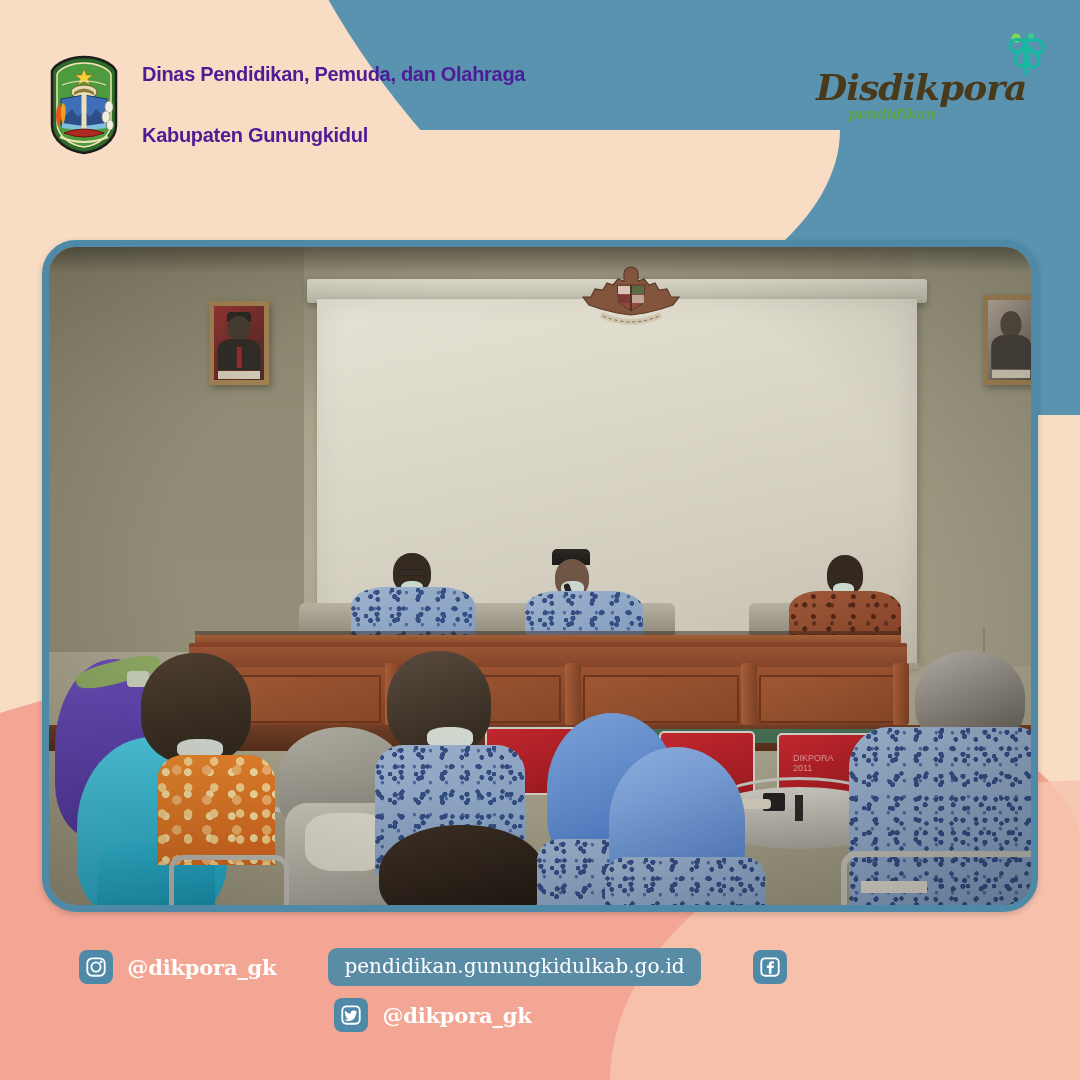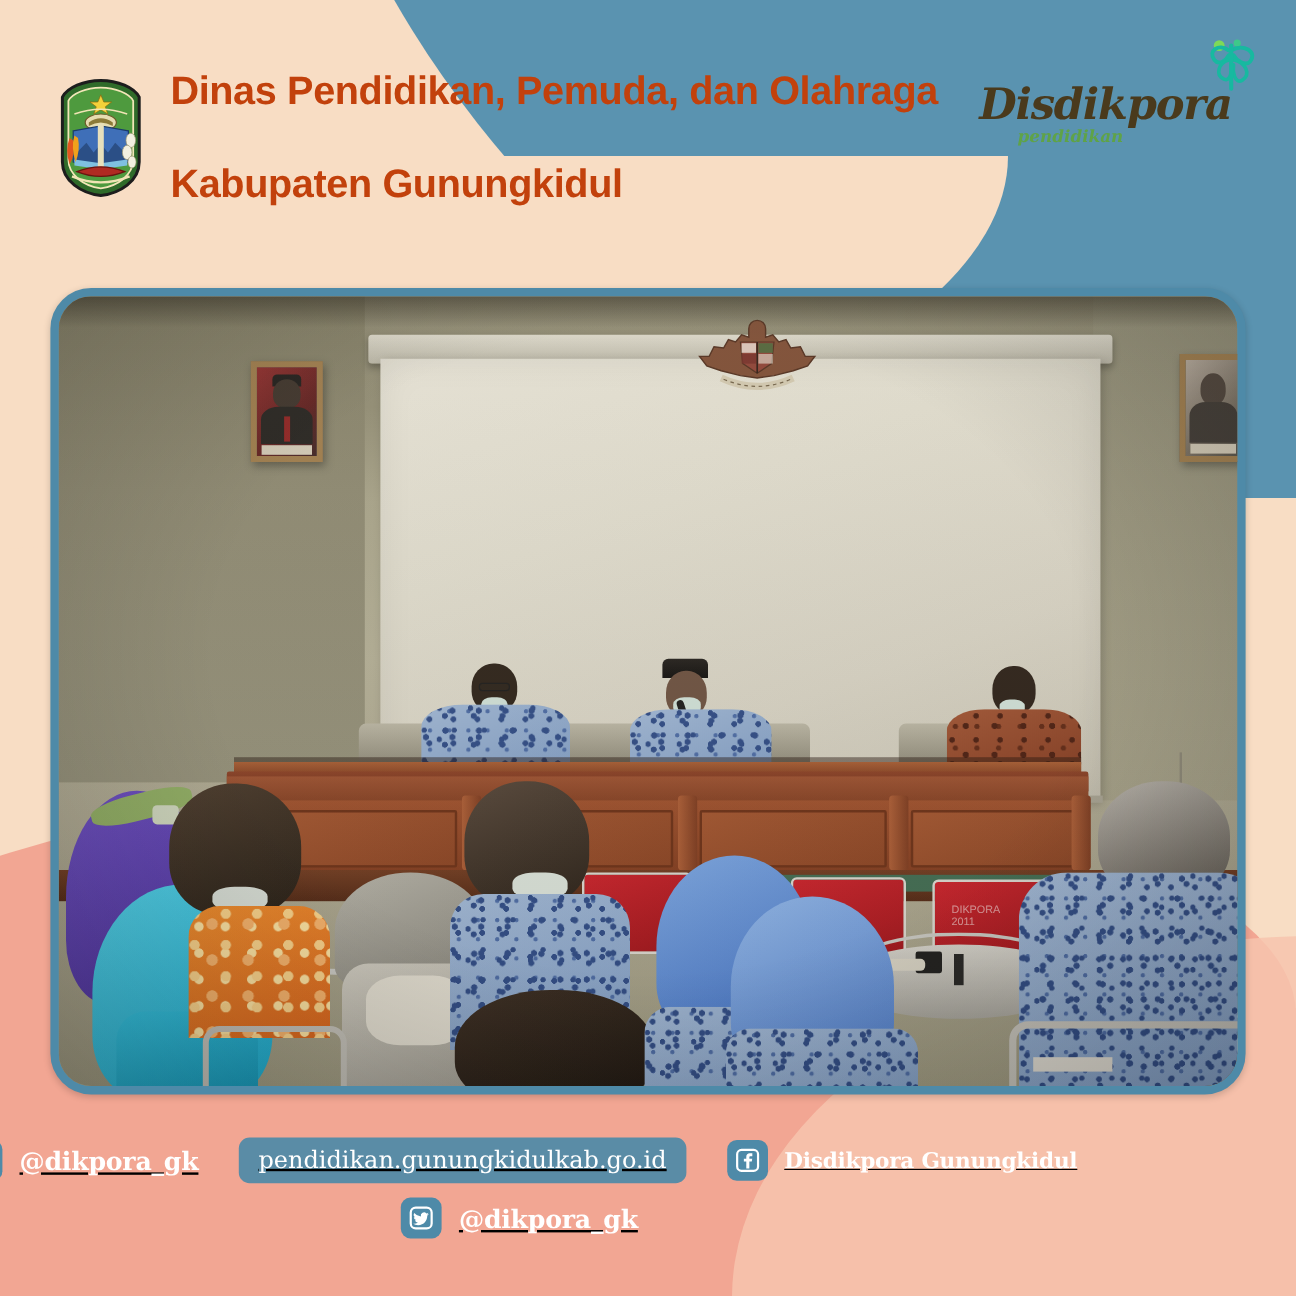--- a/index.html
+++ b/index.html
@@ -76,23 +76,23 @@
 
   
   .header {
     position:absolute;
     left:46px; top:55px;
     display:flex; align-items:center; gap:20px;
     z-index:12;
   }
   .crest { width:76px; height:100px; position:relative; flex:0 0 auto; }
   .header-text {
-    color:#c2410c;
+    color:#4c1d95;
     font-weight:bold;
-    font-size:33px;
+    font-size:20px;
     line-height:1.28;
     letter-spacing:-0.3px;
     white-space:nowrap;
   }
   .header-text .l2 { display:block;margin-top:35px; }
 
   
   .brand {
     position:absolute;
     right:24px; top:30px;
@@ -334,21 +334,21 @@
     background:radial-gradient(ellipse at 50% 45%, rgba(0,0,0,0) 52%, rgba(0,0,0,.20) 100%);
     pointer-events:none;
   }
   .photo-warm {
     position:absolute; inset:0;
     background:linear-gradient(180deg, rgba(255,238,210,.07), rgba(80,70,50,.10));
     pointer-events:none;
   }
 
   
-  .footer { position:absolute; left:0; top:948px; width:866px; z-index:14;text-decoration:underline; }
+  .footer { position:absolute; left:0; top:948px; width:866px; z-index:14; }
   .frow {
     display:flex; align-items:center; justify-content:center;
     gap:14px;
   }
   .frow2 { margin-top:12px; }
   .sicon {
     width:34px; height:34px; border-radius:8px;
     background:#4e8aa8;
     display:flex; align-items:center; justify-content:center;
     flex:0 0 auto;
@@ -636,21 +636,20 @@
       <div class="url-badge">pendidikan.gunungkidulkab.go.id</div>
 
       <div class="gap-lg"></div>
 
       <div class="sicon">
         <svg width="22" height="22" viewBox="0 0 24 24">
           <rect x="2.5" y="2.5" width="19" height="19" rx="4" fill="none" stroke="#fff" stroke-width="2"></rect>
           <path d="M14.4 8.2h1.9V5.6h-2.3c-2 0-3.2 1.2-3.2 3.2v1.6H8.6v2.6h2.2v6.4h2.8v-6.4h2.2l.4-2.6h-2.6V9.2c0-.6.3-1 .8-1z" fill="#fff"></path>
         </svg>
       </div>
-      <div class="ftext ftext-sm">Disdikpora Gunungkidul</div>
     </div>
 
     <div class="frow frow2">
       <div class="sicon">
         <svg width="22" height="22" viewBox="0 0 24 24">
           <rect x="2.5" y="2.5" width="19" height="19" rx="4.5" fill="none" stroke="#fff" stroke-width="2"></rect>
           <path d="M19 8.3c-.5.25-1.1.4-1.7.5.6-.37 1.06-.95 1.28-1.64-.57.34-1.2.58-1.87.72a2.93 2.93 0 0 0-5 2.68 8.33 8.33 0 0 1-6.05-3.07 2.93 2.93 0 0 0 .9 3.92c-.47-.02-.92-.15-1.32-.36v.03a2.94 2.94 0 0 0 2.35 2.88c-.43.12-.9.14-1.34.05a2.94 2.94 0 0 0 2.74 2.04 5.9 5.9 0 0 1-4.34 1.21 8.3 8.3 0 0 0 4.5 1.32c5.4 0 8.36-4.48 8.36-8.37v-.38c.58-.42 1.07-.94 1.46-1.53z" fill="#fff"></path>
         </svg>
       </div>
       <div class="ftext">@dikpora_gk</div>

